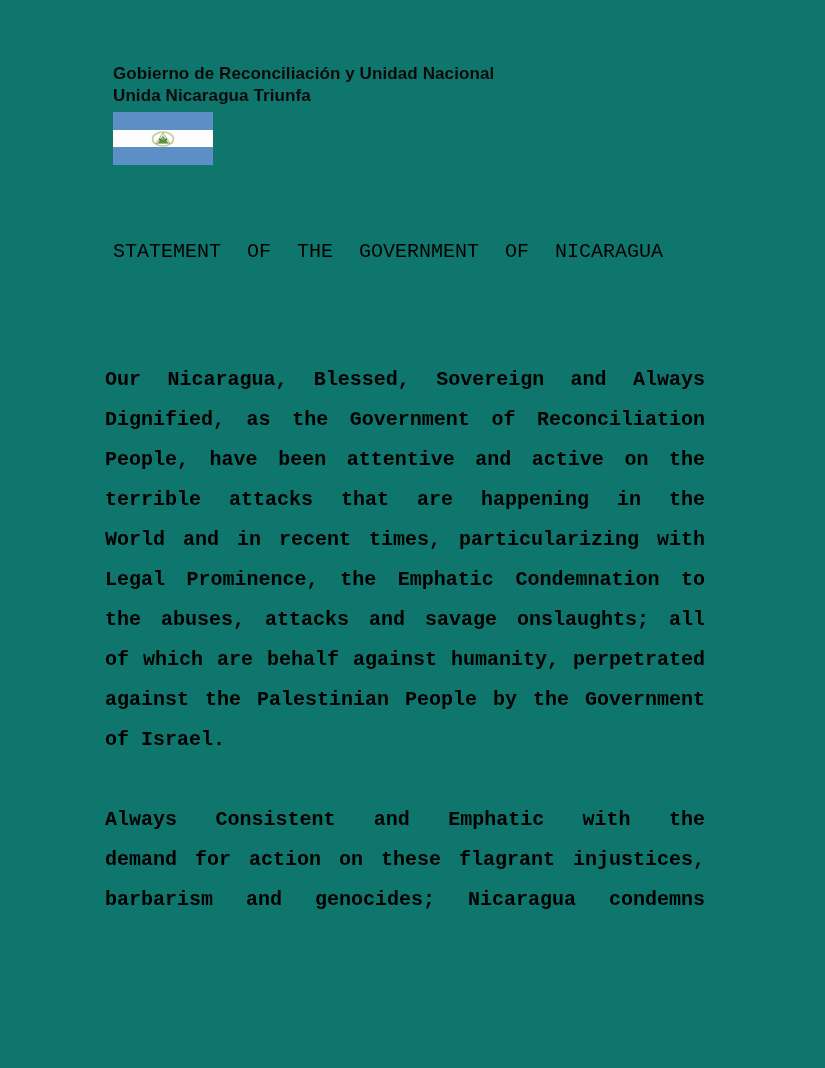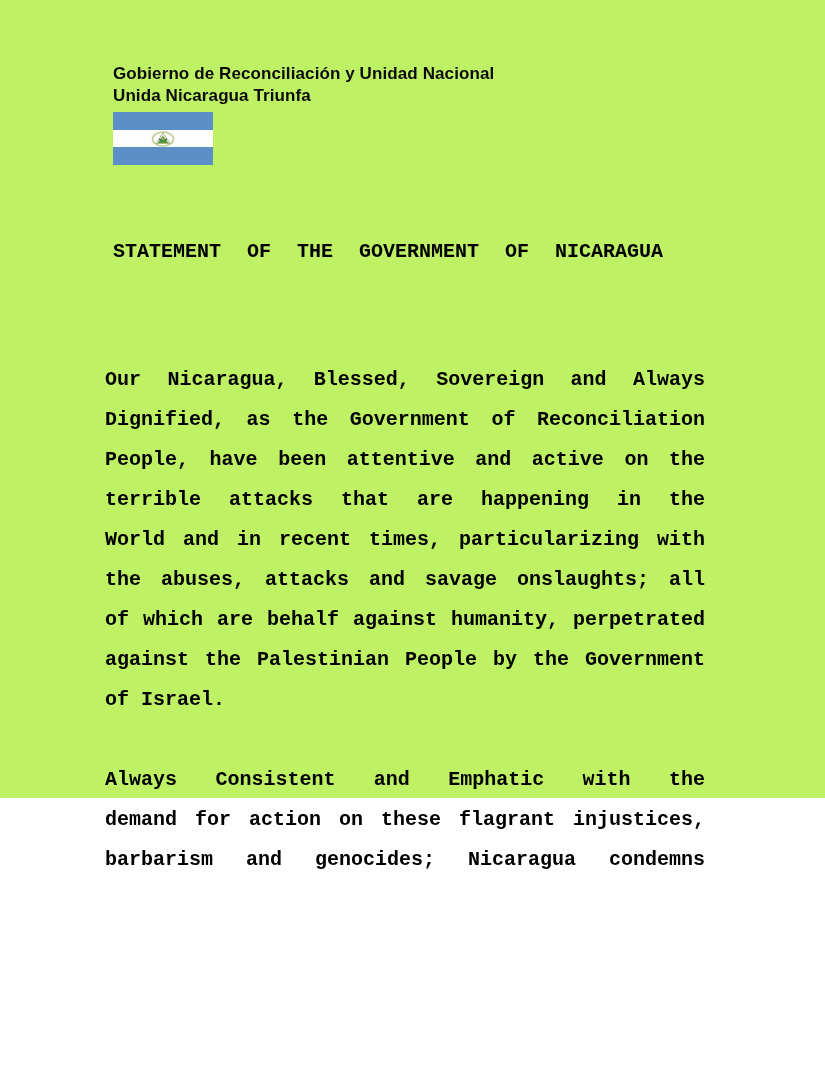--- a/index.html
+++ b/index.html
@@ -5,22 +5,22 @@
   * { margin: 0; padding: 0; box-sizing: border-box; }
   html, body {
     width: 825px; height: 1068px;
     background: #ffffff;
     font-family: "Liberation Mono", monospace;
     color: #000000;
     overflow: hidden;
   }
   .page {
     position: absolute; left: 0; top: 0;
-    width: 825px; height: 798px;
-    background: #bef264;
+    width: 825px; height: 1068px;
+    background: #0f766e;
   }
   
   .letterhead {
     position: absolute; left: 113px; top: 63px;
     font-family: "Liberation Sans", sans-serif;
     font-weight: bold;
     font-size: 17px;
     line-height: 22px;
     color: #0a0a0a;
     letter-spacing: 0.1px;
@@ -36,21 +36,21 @@
   .flag .stripe-blue { background: var(--flag-blue, #5d8fc7); }
   .flag .stripe-white { background: #fdfdfd; position: relative; }
   .flag .emblem {
     position: absolute; left: 50%; top: 50%;
     transform: translate(-50%, -50%);
   }
   
   .doc-title {
     position: absolute; left: 113px; top: 232px;
     width: 640px;
-    font-weight: bold;
+    font-weight: normal;
     font-size: 20px;
     line-height: 40px;
     word-spacing: 14px;
     white-space: nowrap;
   }
   
   .doc-body {
     position: absolute; left: 105px; top: 360px;
     width: 600px;
     font-weight: bold;
@@ -94,20 +94,21 @@
       <div class="title-line">STATEMENT OF THE GOVERNMENT OF NICARAGUA</div>
     </div>
 
   <div class="doc-body">
       <div class="para">
         <div class="line">Our Nicaragua, Blessed, Sovereign and Always</div>
         <div class="line">Dignified, as the Government of Reconciliation</div>
         <div class="line">People, have been attentive and active on the</div>
         <div class="line">terrible attacks that are happening in the</div>
         <div class="line">World and in recent times, particularizing with</div>
+        <div class="line">Legal Prominence, the Emphatic Condemnation to</div>
         <div class="line">the abuses, attacks and savage onslaughts; all</div>
         <div class="line">of which are behalf against humanity, perpetrated</div>
         <div class="line">against the Palestinian People by the Government</div>
         <div class="line flush-left">of Israel.</div>
       </div>
       <div class="para">
         <div class="line">Always Consistent and Emphatic with the</div>
         <div class="line">demand for action on these flagrant injustices,</div>
         <div class="line">barbarism and genocides; Nicaragua condemns</div>
       </div>

